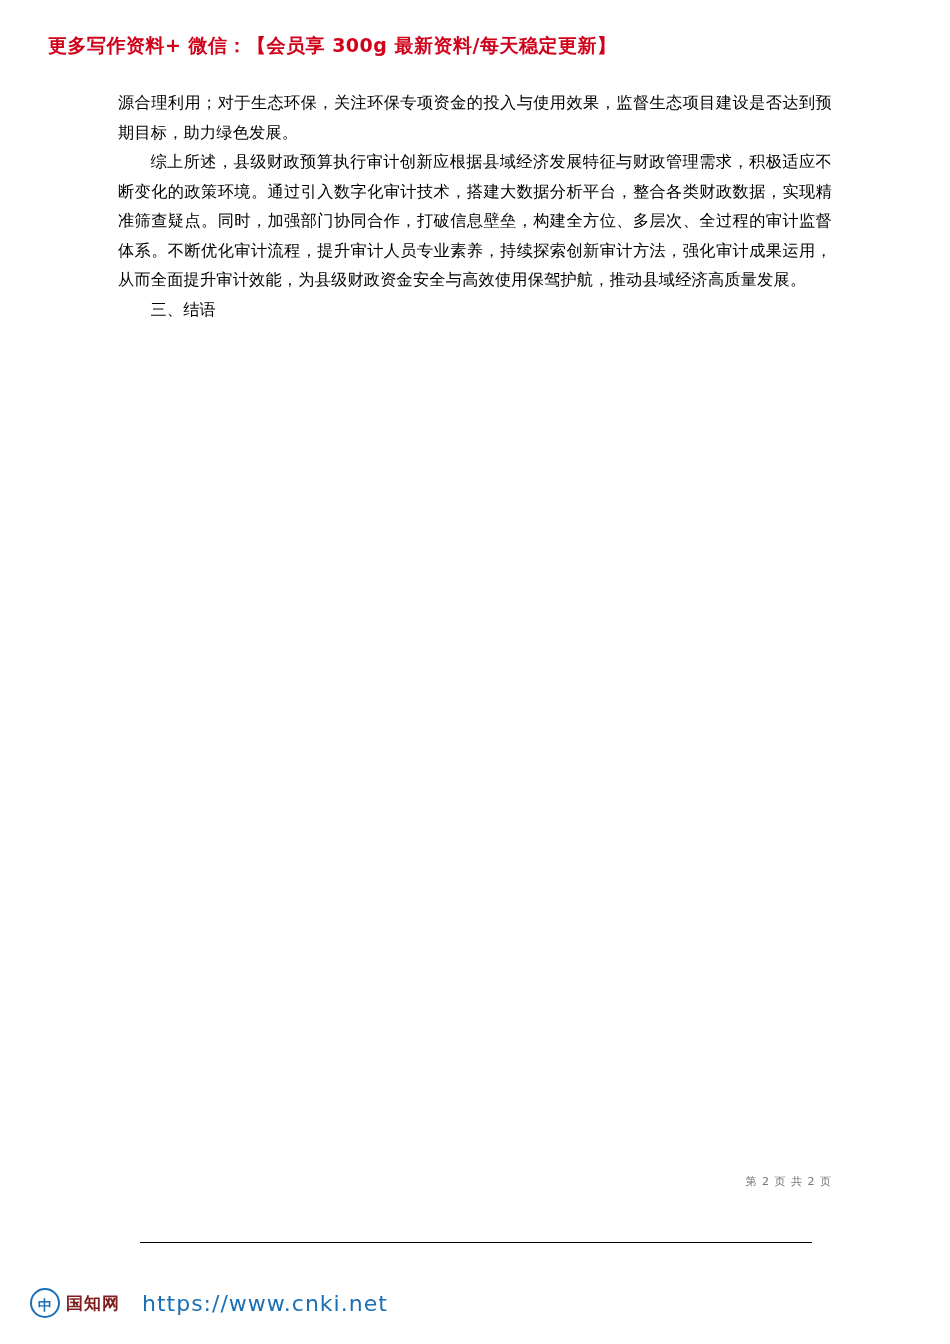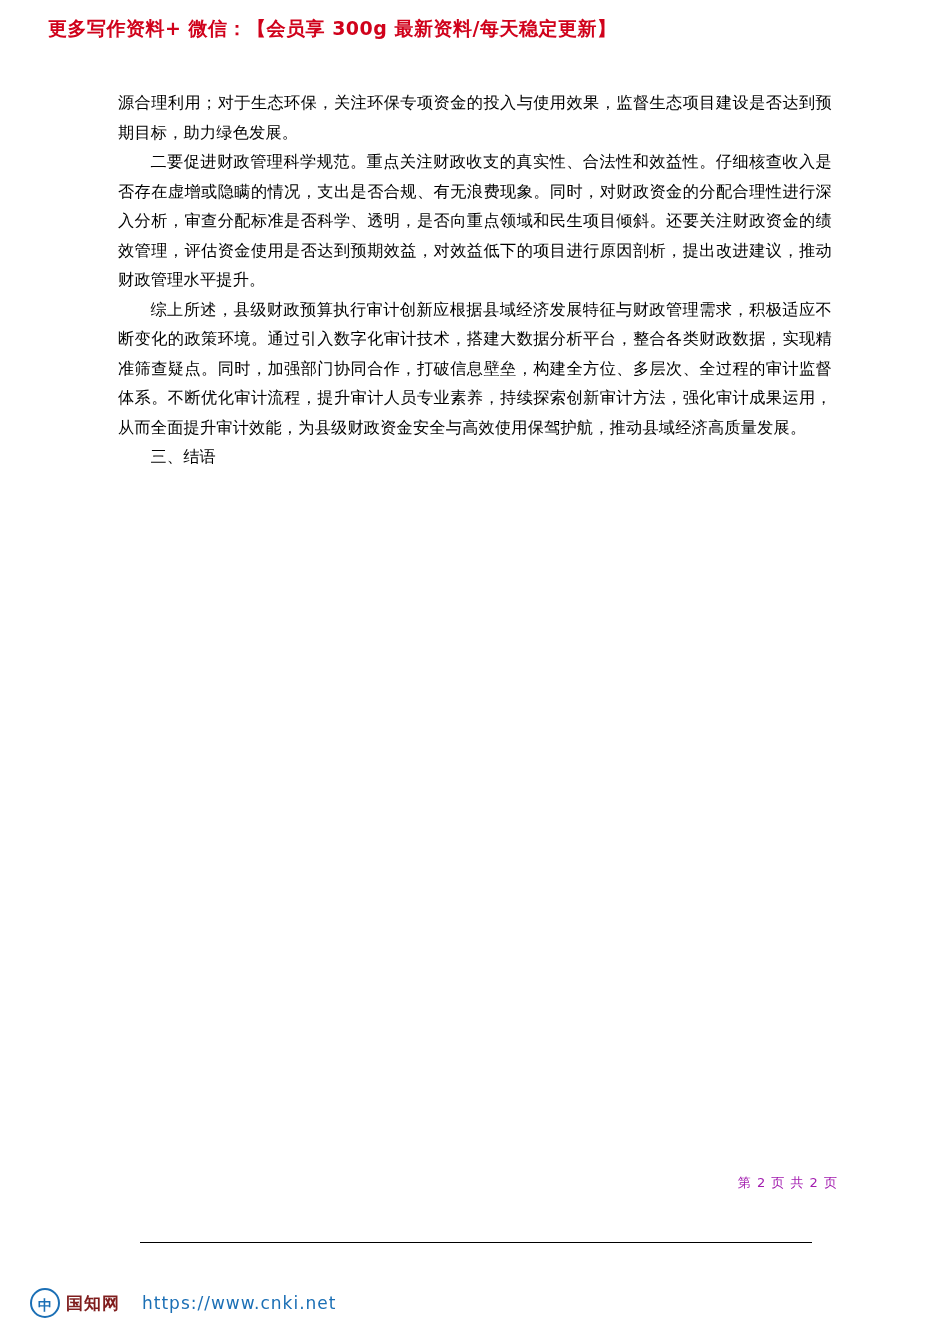--- a/index.html
+++ b/index.html
@@ -13,25 +13,25 @@
     position: relative;
     font-family: "DejaVu Sans", "Liberation Sans", sans-serif;
     color: #000000;
     overflow: hidden;
   }
 
   
   .promo-banner {
     position: absolute;
     left: 0;
-    top: 16px;
+    top: 7px;
     width: 950px;
     height: 52px;
     display: flex;
-    align-items: flex-start;
+    align-items: flex-end;
   }
   .promo-text {
     margin-left: 48px;
     color: #d0021b;
     font-size: 19px;
     font-weight: bold;
     letter-spacing: 0.5px;
     white-space: nowrap;
     font-family: "DejaVu Sans", "Liberation Sans", sans-serif;
   }
@@ -59,25 +59,25 @@
     letter-spacing: 0.2px;
     color: #000;
   }
   .para.indent {
     text-indent: 2em;
   }
 
   
   .page-number {
     position: absolute;
-    right: 112px;
+    right: 118px;
     top: 1122px;
-    font-size: 13px;
+    font-size: 11px;
     letter-spacing: 1px;
-    color: #a21caf;
+    color: #737373;
   }
 
   
   .bottom-rule {
     position: absolute;
     left: 140px;
     top: 1190px;
     width: 672px;
     height: 1px;
     background: #000;
@@ -105,38 +105,37 @@
   }
   .cnki-name {
     color: #7f1d1d;
     font-size: 17px;
     font-weight: bold;
     margin-left: 6px;
     letter-spacing: 1px;
   }
   .cnki-url {
     color: #1b6fb5;
-    font-size: 17px;
+    font-size: 22px;
     margin-left: 22px;
     letter-spacing: 1px;
     font-family: "DejaVu Sans", "Liberation Sans", sans-serif;
   }
 </style>
 </head>
 <body>
 
 <div class="promo-banner">
   <div class="promo-text">更多写作资料+ 微信：【会员享 300g 最新资料/每天稳定更新】</div>
 </div>
 
 <div class="page">
 
   <div class="doc-body">
     <p class="para">源合理利用；对于生态环保，关注环保专项资金的投入与使用效果，监督生态项目建设是否达到预期目标，助力绿色发展。</p>
-    <p class="para indent">二要促进财政管理科学规范。重点关注财政收支的真实性、合法性和效益性。仔细核查收入是否存在虚增或隐瞒的情况，支出是否合规、有无浪费现象。同时，对财政资金的分配合理性进行深入分析，审查分配标准是否科学、透明，是否向重点领域和民生项目倾斜。还要关注财政资金的绩效管理，评估资金使用是否达到预期效益，对效益低下的项目进行原因剖析，提出改进建议，推动财政管理水平提升。</p>
     <p class="para indent">综上所述，县级财政预算执行审计创新应根据县域经济发展特征与财政管理需求，积极适应不断变化的政策环境。通过引入数字化审计技术，搭建大数据分析平台，整合各类财政数据，实现精准筛查疑点。同时，加强部门协同合作，打破信息壁垒，构建全方位、多层次、全过程的审计监督体系。不断优化审计流程，提升审计人员专业素养，持续探索创新审计方法，强化审计成果运用，从而全面提升审计效能，为县级财政资金安全与高效使用保驾护航，推动县域经济高质量发展。</p>
     <p class="para indent">三、结语</p>
   </div>
 
   <div class="page-number">第 2 页 共 2 页</div>
 
   <div class="bottom-rule"></div>
 
   <div class="cnki">
     <div class="cnki-logo">中</div>

